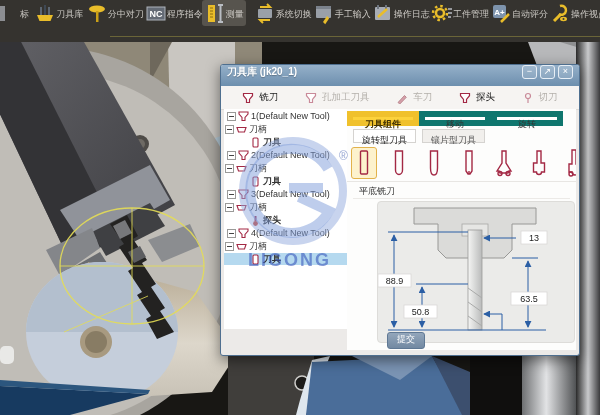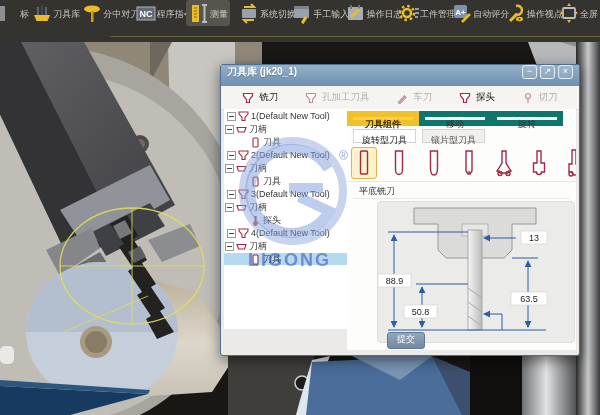--- a/index.html
+++ b/index.html
@@ -29,21 +29,21 @@
   .tooltabs{position:absolute;left:0;top:21px;right:0;height:23px;background:#f6f4f2;
             border-bottom:1px solid #dedcd8;display:flex;align-items:center;justify-content:space-around;padding:0 8px;}
   .tooltab{display:flex;align-items:center;gap:3px;font-size:9.5px;color:#222;}
   .tooltab.disabled{color:#b3afaa;}
 
   .tree{position:absolute;left:3px;top:44px;width:123px;bottom:26px;background:#fff;overflow:hidden;
         border-right:3px solid #15803d;}
   .tree-row{height:12px;display:flex;align-items:center;font-size:9px;color:#333;white-space:nowrap;margin-top:1px;}
   .tree-row.lvl0{padding-left:3px;}
   .tree-row.lvl1{padding-left:1px;}
-  .tree-row.lvl2{padding-left:26px;}
+  .tree-row.lvl2{padding-left:26px;font-weight:bold;}
   .tree-row.sel{background:#b5d9ef;}
   .expander{position:relative;width:7px;height:7px;border:1px solid #9a9a98;background:#fff;margin-right:2px;flex:0 0 auto;}
   .expander::after{content:"";position:absolute;left:1px;right:1px;top:50%;border-top:1px solid #444;}
   .t-icon{margin-right:2px;flex:0 0 auto;display:inline-flex;}
 
   .panel{position:absolute;left:126px;top:44px;right:3px;bottom:5px;background:#fdfdfc;overflow:hidden;}
   .ptabs{position:absolute;top:2px;left:0;height:15px;display:flex;}
   .ptab{width:60px;font-size:9px;line-height:14px;text-align:center;background:#fff;border:6px solid #0f766e;color:#333;}
   .ptab.active{background:#fcd23b;border-color:#f0c12c;font-weight:bold;color:#413100;}
   .subtabs{position:absolute;top:20px;left:6px;height:14px;display:flex;gap:6px;}
@@ -253,29 +253,20 @@
         <svg width="22" height="24">
             <path d="M5,19 L12,12" stroke="#e9bd2a" stroke-width="3"></path>
             <path d="M11,4 a4.5,4.5 0 1 1 -1,8" fill="none" stroke="#e9bd2a" stroke-width="2.5"></path>
             <ellipse cx="14.5" cy="17" rx="3.5" ry="2.2" fill="#e9bd2a"></ellipse>
             <circle cx="14.5" cy="17" r="1" fill="#3a3a3a"></circle>
           </svg>
         </span>
       <span class="tb-label">操作视点</span>
     </div>
 
-    <div class="tb-item">
-      <span class="tb-icon">
-        <svg width="22" height="24">
-            <rect x="5" y="6" width="12" height="10" rx="1" fill="none" stroke="#b9bdc3" stroke-width="1.8"></rect>
-            <path d="M2,11 l3,-2 v4 z M20,11 l-3,-2 v4 z M11,1 l-2,3 h4 z M11,21 l-2,-3 h4 z" fill="#e9bd2a"></path>
-          </svg>
-        </span>
-      <span class="tb-label">全屏</span>
-    </div>
   </div>
 
   <div class="dialog">
 
     <div class="titlebar">
       <span class="title-text">刀具库 (jk20_1)</span>
       <span class="win-btns">
         <span class="win-btn">−</span>
         <span class="win-btn">↗</span>
         <span class="win-btn">×</span>

